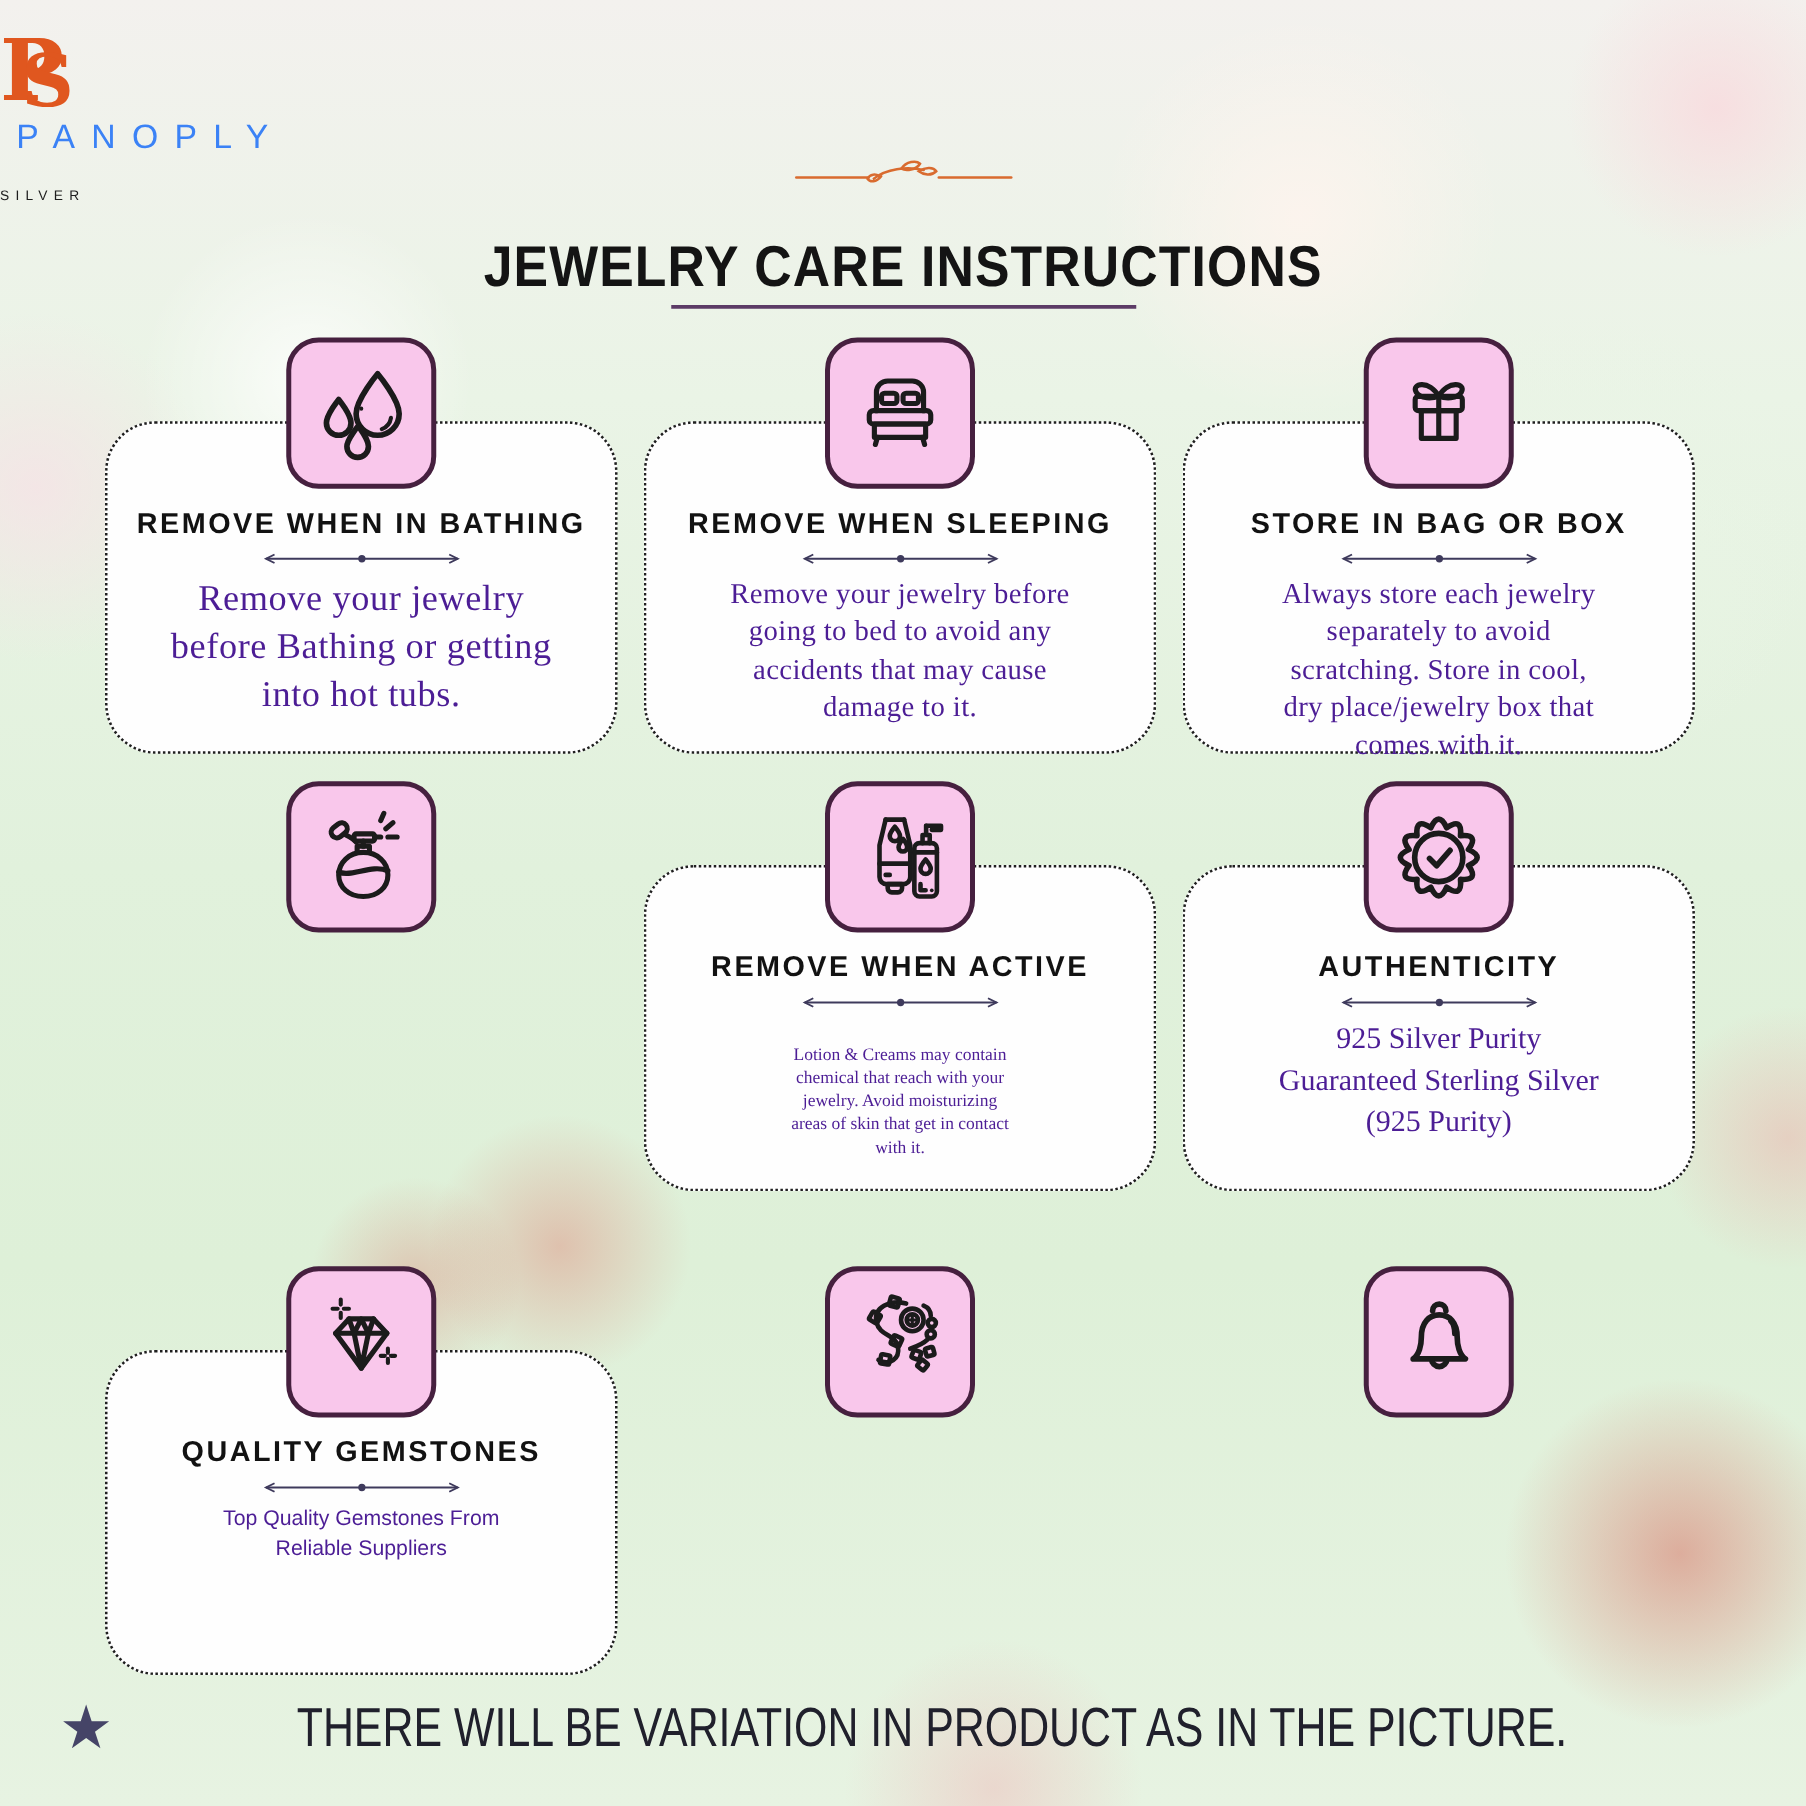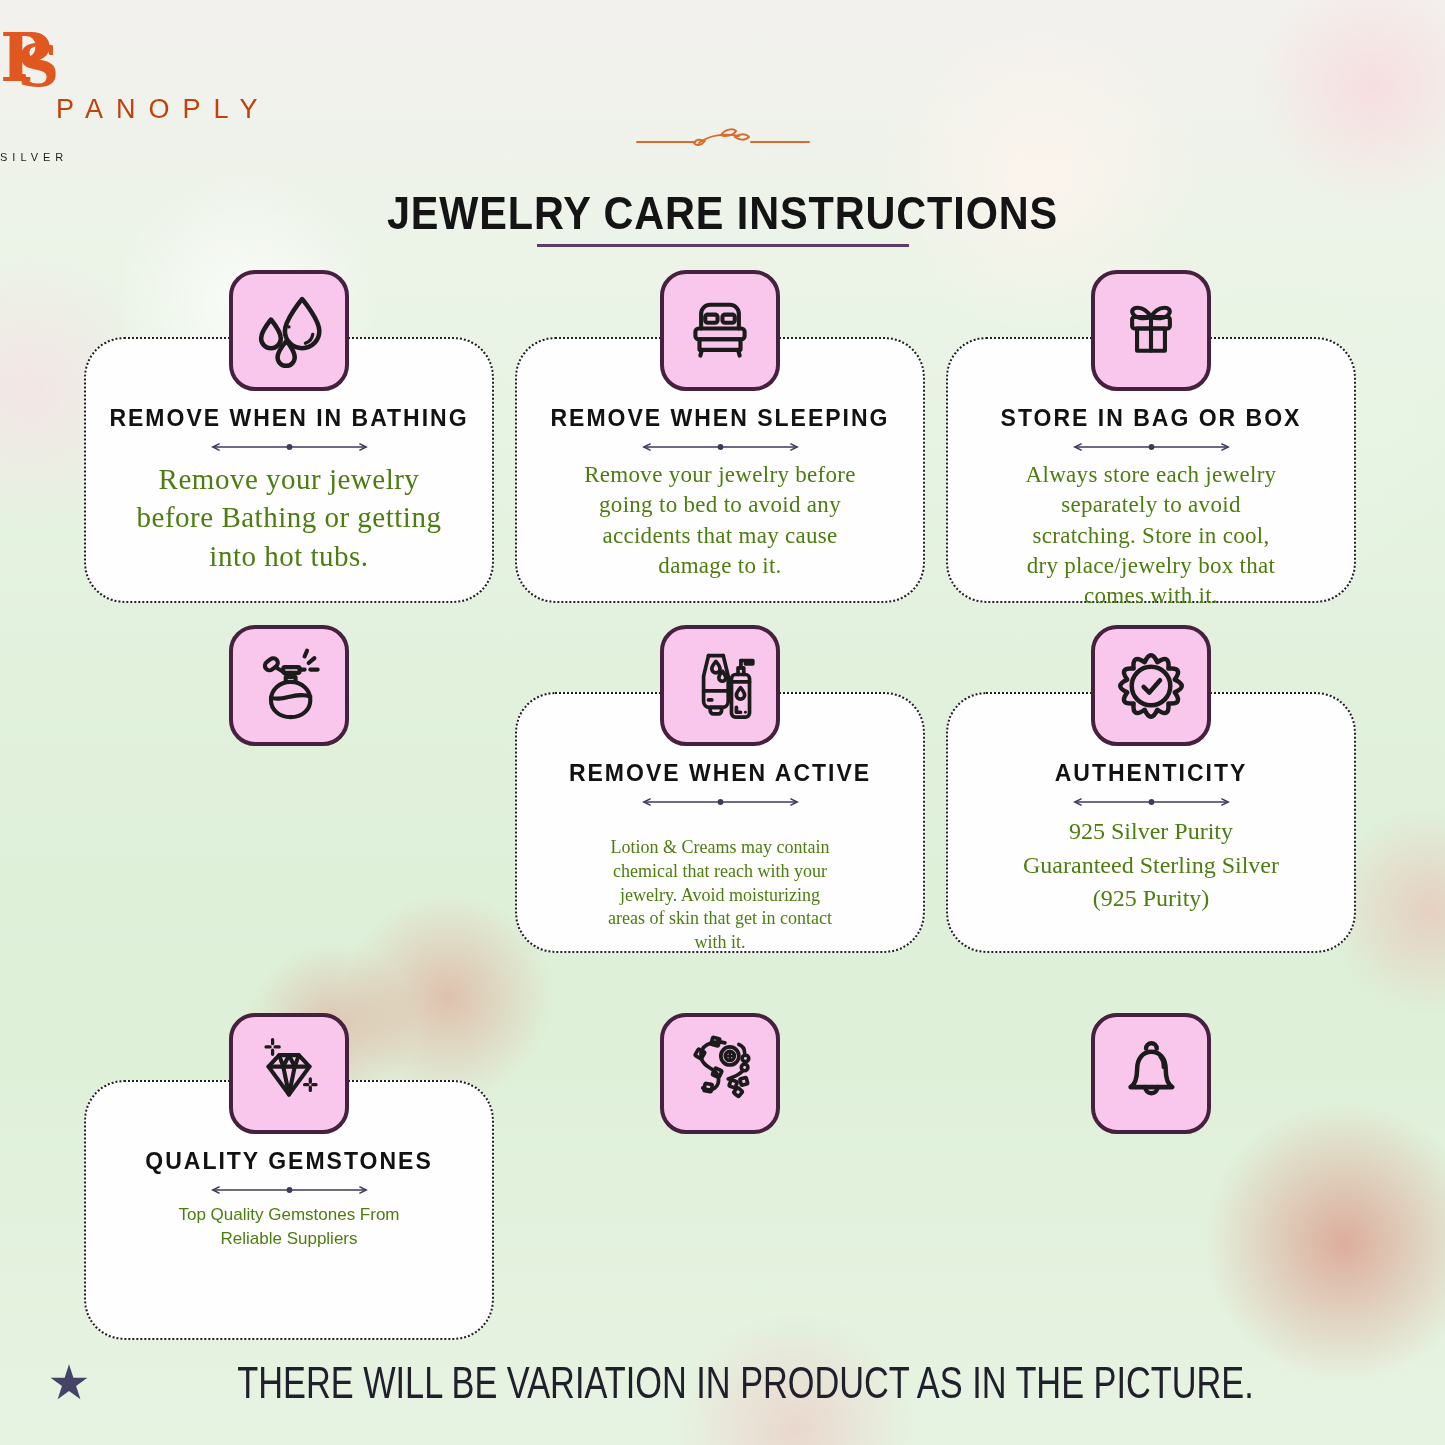--- a/index.html
+++ b/index.html
@@ -16,46 +16,46 @@
       radial-gradient(circle 200px at 93% 86%, rgba(214,105,92,.5), transparent 70%),
       radial-gradient(circle 150px at 99% 63%, rgba(235,176,170,.5), transparent 70%),
       radial-gradient(circle 170px at 55% 99%, rgba(238,182,182,.45), transparent 70%),
       radial-gradient(circle 260px at 88% 30%, rgba(233,245,229,.9), transparent 70%),
       linear-gradient(180deg,#f3f1ee 0%,#eaf4e6 22%,#e1f1dc 48%,#def0d8 70%,#e7f3e2 100%);
   }
   .brand{position:absolute;top:22px;left:0;width:100%;color:#1c1c1c;}
   .monogram{height:70px;line-height:70px;color:#E0571F;font-family:"DejaVu Serif",serif;font-weight:700;}
   .mono-p{font-size:68px;}
   .mono-s{font-size:58px;margin-left:-34px;position:relative;top:5px;}
-  .brand-name{margin-top:2px;font-size:27px;letter-spacing:13px;padding-left:13px;font-weight:400;color:#c2410c;margin-left:43px;}
+  .brand-name{margin-top:2px;font-size:27px;letter-spacing:13px;padding-left:13px;font-weight:400;color:#3b82f6;}
   .brand-ornament{display:block;margin:2px auto 0;}
   .brand-sub{font-size:11px;letter-spacing:5px;color:#1d1d1d;margin-top:0px;}
   .page-title{position:absolute;top:186px;left:0;width:100%;text-align:center;margin:0;
     font-size:46px;font-weight:700;color:#141414;letter-spacing:1px;transform:scaleX(.9);}
   .title-underline{position:absolute;top:244px;left:calc(50% - 186px);width:372px;height:3px;background:#5C3B66;}
 
   .grid{position:absolute;top:270px;left:84px;width:1272px;display:grid;
     grid-template-columns:410px 410px 410px;column-gap:21px;
     grid-template-rows:355px 388px 327px;}
   .cell{position:relative;}
   .tile{position:absolute;top:0;left:50%;transform:translateX(-50%);
     width:120px;height:121px;background:#F9C7EB;border:4px solid #46203F;border-radius:26px;
     z-index:2;display:flex;align-items:center;justify-content:center;box-sizing:border-box;}
   .tile svg{width:82px;height:82px;}
   .card{position:absolute;top:67px;left:0;right:0;background:#FEFEFE;
     border:2px dotted #1f1f1f;border-radius:40px;box-sizing:border-box;
     text-align:center;padding:62px 16px 0;}
   .r1 .card{height:266px}.r2 .card{height:261px}.r3 .card{height:260px}
   .card h2{margin:4px 0 0;font-size:23px;font-weight:700;letter-spacing:2px;color:#121212;}
   .divider{display:block;margin:9px auto 7px;}
-  .card p{margin:2px 0 0;white-space:pre-line;font-family:"Liberation Serif",serif;color:#4d7c0f;line-height:1.32;}
+  .card p{margin:2px 0 0;white-space:pre-line;font-family:"Liberation Serif",serif;color:#4c1d95;line-height:1.32;}
   .c1 p{font-size:29px;letter-spacing:.5px;}
   .c2 p,.c3 p{font-size:23px;letter-spacing:.3px;}
   .c4 p{font-family:"Liberation Sans",sans-serif;font-size:23px;}
-  .c5 p{font-size:18px;margin-top:28px;}
+  .c5 p{font-size:14px;margin-top:28px;}
   .c6 p{font-size:24px;line-height:1.4;}
   .c7 p,.c8 p,.c9 p{font-family:"Liberation Sans",sans-serif;font-size:17px;line-height:1.4;}
 
   .footer{position:absolute;top:1358px;left:0;width:100%;display:flex;align-items:center;justify-content:center;}
   .star{font-size:48px;color:#454467;line-height:1;margin-right:4px;}
   .note{display:inline-block;font-size:44px;font-weight:400;color:#20202c;transform:scaleX(.78);transform-origin:center;white-space:nowrap;}
 </style>
 </head>
 <body>
 

